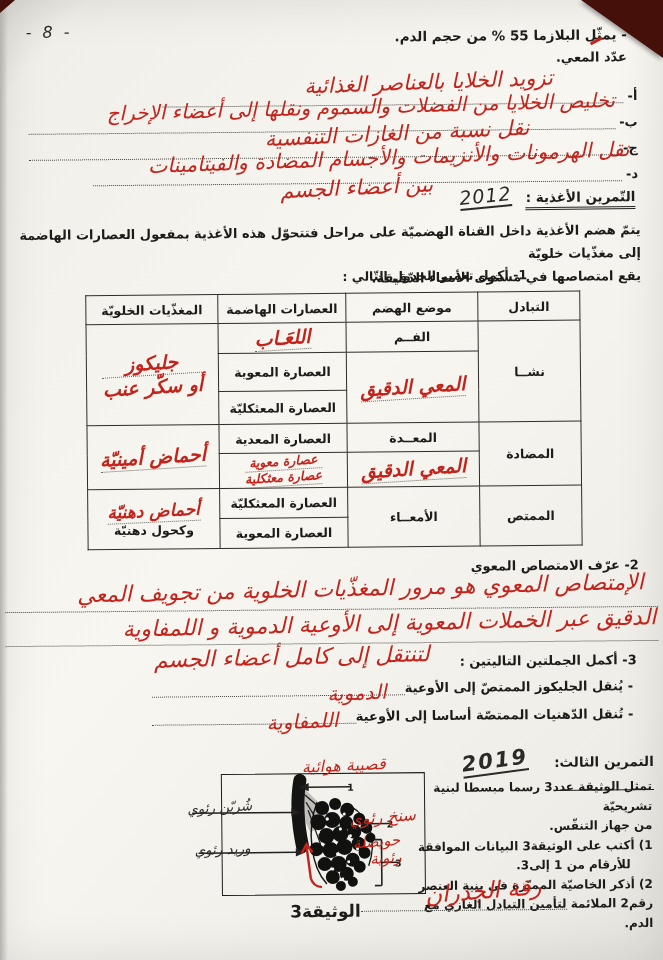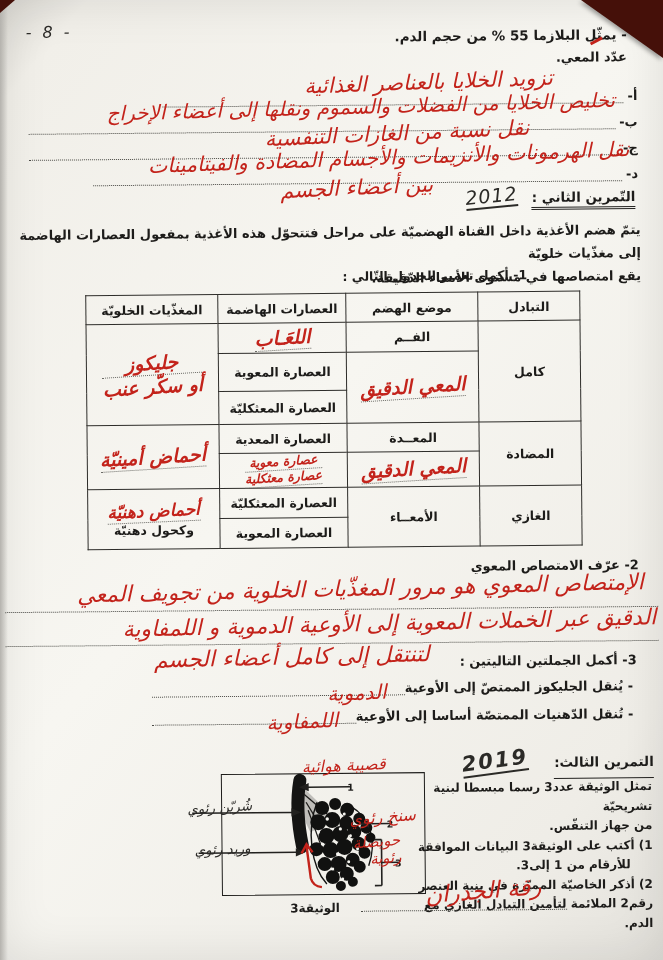--- a/index.html
+++ b/index.html
@@ -61,37 +61,37 @@
   .l2{top:611px;height:32px;padding-right:2px;}
   .l3{top:644px;right:235px;left:auto;border:none;}
   .q3-line{position:absolute;top:655px;right:28px;font-size:13px;}
   .sentence{position:absolute;right:32px;left:150px;display:flex;align-items:flex-end;}
   .sentence .stext{font-size:13px;}
   .sdots{flex:1;height:17px;border-bottom:1.6px dotted #4a4a45;text-align:right;}
   .inline-ans{font-size:20px;position:relative;top:3px;margin-right:18px;transform:rotate(-2deg);}
   .s1{top:678px;}
   .s2{top:706px;}
   .ex3-head{position:absolute;top:750px;right:12px;display:flex;align-items:baseline;gap:26px;}
-  .ex-title3{font-size:13.5px;border-bottom:1.6px solid #22211f;padding-bottom:8px;}
+  .ex-title3{font-size:13.5px;border-bottom:1.6px solid #22211f;padding-bottom:20px;}
   .year2019{font-size:21px;transform:rotate(-7deg);letter-spacing:2px;border-bottom:2px solid #2b2a27;font-weight:700;}
   .ex3-text{position:absolute;top:780px;right:14px;width:252px;font-size:12px;line-height:19.5px;text-align:right;}
   .ex3-text .indent{padding-right:22px;}
   .u{}
   .ex3-ans{position:absolute;top:879px;right:126px;font-size:23px;transform:rotate(-4deg);z-index:3;}
   .ex3-ansline{position:absolute;top:911px;right:100px;width:206px;border-bottom:1.8px dotted #4a4a45;}
   .figure{position:absolute;top:773px;left:218px;width:202px;height:120px;
         border:1.7px solid #1d1c1a;}
   .figure svg{overflow:visible;display:block;}
   .fig-l1{position:absolute;left:80px;top:-18px;font-size:16px;transform:rotate(-2deg);}
   .fig-l2{position:absolute;left:127px;top:34px;font-size:16px;transform:rotate(-4deg);}
   .fig-l3{position:absolute;left:131px;top:60px;font-size:15px;line-height:17px;transform:rotate(-4deg);}
   .fig-l3 span{display:block;}
   .fig-left1{position:absolute;left:-35px;top:24px;font-size:13.5px;white-space:nowrap;transform:rotate(-3deg);}
   .fig-left2{position:absolute;left:-28px;top:66px;font-size:13.5px;white-space:nowrap;transform:rotate(-2deg);}
-  .fig-caption{position:absolute;top:901px;left:286px;font-size:12px;}
+  .fig-caption{position:absolute;top:901px;left:286px;font-size:17px;}
 </style>
 </head>
 <body>
 
 <div class="page">
   <div class="scan-edge"></div>
   <div class="corner-tl"></div>
   <div class="corner-tr"></div>
 
   <div class="tilt">
@@ -120,21 +120,21 @@
         <span class="dots"></span>
       </div>
       <span class="hw-red ans ans-a">تزويد الخلايا بالعناصر الغذائية</span>
       <span class="hw-red ans ans-b">تخليص الخلايا من الفضلات والسموم ونقلها إلى أعضاء الإخراج</span>
       <span class="hw-red ans ans-c">نقل نسبة من الغازات التنفسية</span>
       <span class="hw-red ans ans-d">نقل الهرمونات والأنزيمات والأجسام المضادة والفيتامينات</span>
       <span class="hw-red ans ans-tail">بين أعضاء الجسم</span>
     </div>
 
     <div class="ex2-head">
-      <span class="ex-title print">التّمرين الثاني :</span>
+      <span class="ex-title print">التّمرين الأغذية :</span>
       <span class="hw-black year2012">2012</span>
     </div>
 
     <div class="intro print">
       <div>يتمّ هضم الأغذية داخل القناة الهضميّة على مراحل فتتحوّل هذه الأغذية بمفعول العصارات الهاضمة إلى مغذّيات خلويّة</div>
       <div>يقع امتصاصها في مستوى الأمعاء الدّقيقة.</div>
     </div>
 
     <div class="q1-line print">1- أكمل تعمير الجدول التّالي :</div>
 
@@ -146,21 +146,21 @@
           <col style="width:132px">
       </colgroup>
       <tbody>
           <tr class="h29">
         <th>التبادل</th>
         <th>موضع الهضم</th>
         <th>العصارات الهاضمة</th>
         <th>المغذّيات الخلويّة</th>
       </tr>
       <tr class="h30">
-        <td rowspan="3">كامل</td>
+        <td rowspan="3">نشــا</td>
         <td>الفــم</td>
         <td><span class="hw-red cell-red-lg du">اللعَـاب</span></td>
         <td rowspan="3">
           <span class="hw-red nut-stack cell-red-lg">
             <span class="du">جليكوز</span>
             <span>أو سكّر عنب</span>
           </span>
         </td>
       </tr>
       <tr class="h38">
@@ -179,21 +179,21 @@
       <tr class="h35">
         <td><span class="hw-red cell-red-lg du">المعي الدقيق</span></td>
         <td>
           <span class="hw-red cell-red-2l">
             <span class="du">عصارة معوية</span>
             <span class="du">عصارة معثكلية</span>
           </span>
         </td>
       </tr>
       <tr class="h30">
-        <td rowspan="2">الغازي</td>
+        <td rowspan="2">الممتص</td>
         <td rowspan="2">الأمعــاء</td>
         <td>العصارة المعثكليّة</td>
         <td rowspan="2">
           <span class="hw-red cell-red-md du">أحماض دهنيّة</span>
           <span class="print-sub">وكحول دهنيّة</span>
         </td>
       </tr>
       <tr class="h30">
         <td>العصارة المعوية</td>
       </tr>

